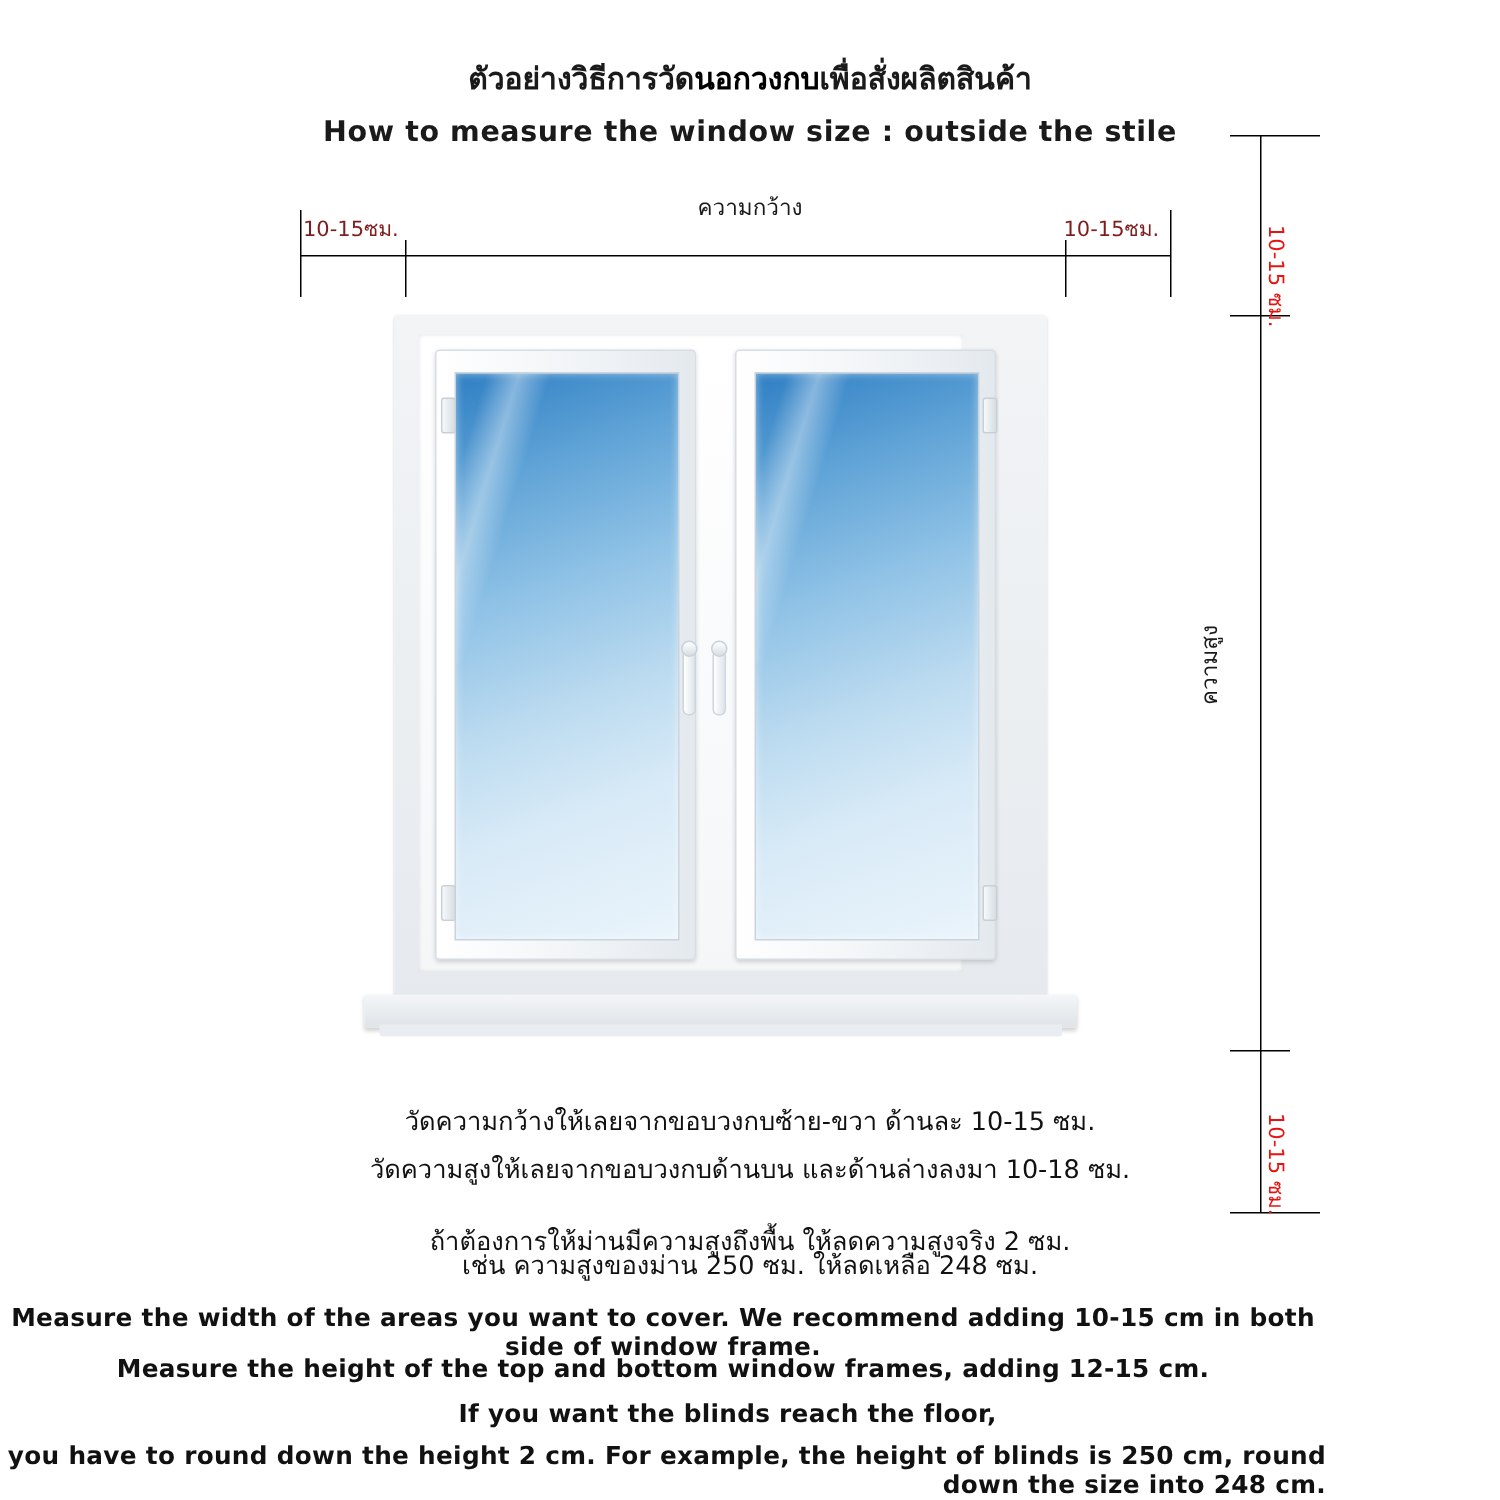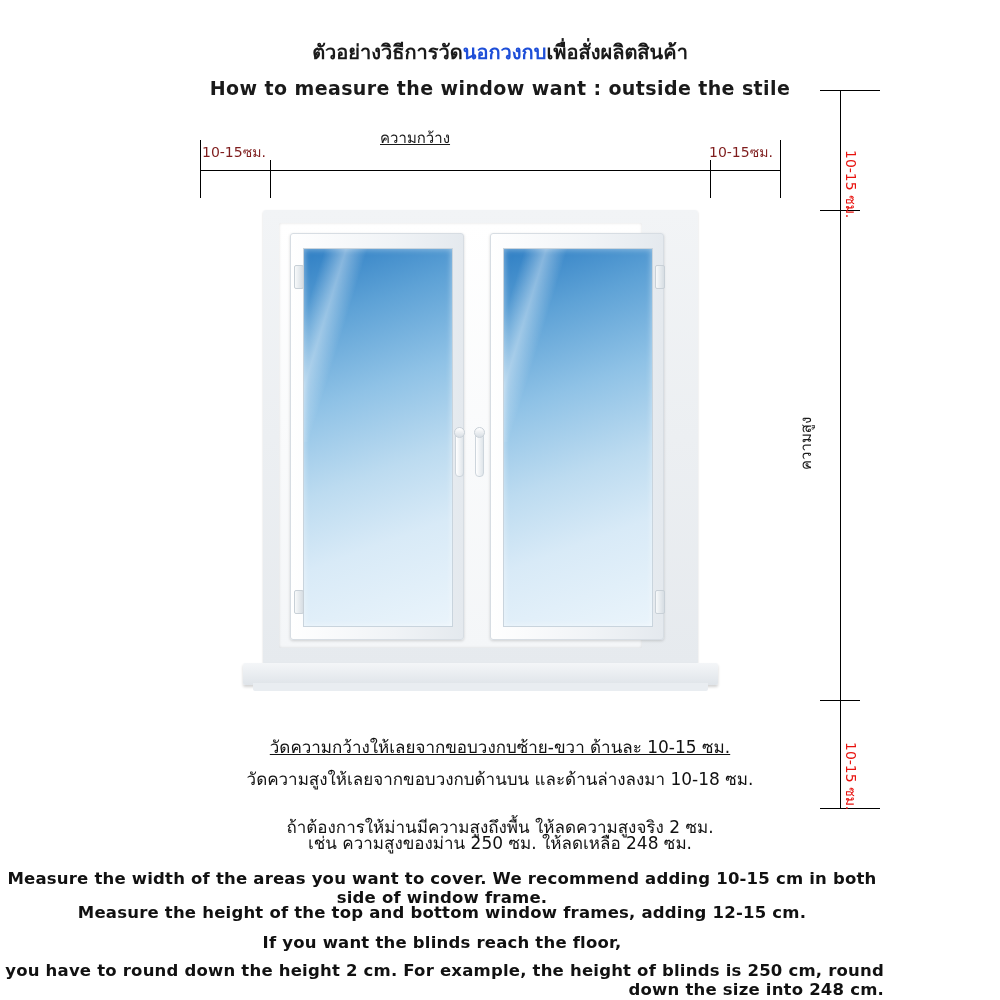--- a/index.html
+++ b/index.html
@@ -22,21 +22,21 @@
   #title-thai {
     top: 36px;
     left: 0;
     width: 1000px;
     text-align: center;
     font-size: 20px;
     font-weight: 700;
     letter-spacing: 0px;
     white-space: nowrap;
   }
-  #title-thai .hl { color: #1d4ed8; }
+  #title-thai .hl { color: #000000; }
 
   #title-en {
     top: 77px;
     left: 0;
     width: 1000px;
     text-align: center;
     font-size: 19px;
     font-weight: 600;
     letter-spacing: .4px;
   }
@@ -52,22 +52,22 @@
   }
   .line-v {
     background: #000;
     width: 1px;
   }
 
   #width-label {
     top: 126px;
     left: 380px;
     width: 240px;
+    text-align: center;
     font-size: 15px;
-    text-decoration: underline;
   }
 
   .gap-label {
     font-size: 14px;
     color: #7f1d1d;
     white-space: nowrap;
   }
   #gap-left-label  { top: 141px; left: 202px; }
   #gap-right-label { top: 141px; left: 709px; }
 
@@ -212,45 +212,45 @@
   }
 
   
   .thai-line {
     left: 0;
     width: 1000px;
     text-align: center;
     font-size: 17px;
     color: #111;
   }
-  #t1 { top: 733px; text-decoration: underline; }
+  #t1 { top: 733px; }
   #t2 { top: 765px; }
   #t3 { top: 797px; margin-top: 16px; }
   #t4 { top: 829px; }
 
   .en-line {
     left: 0;
     width: 884px;
     text-align: center;
     font-size: 16.5px;
     font-weight: 600;
     color: #111;
     letter-spacing: .2px;
   }
   #e1 { top: 869px; }
   #e2 { top: 903px; }
-  #e3 { top: 933px; }
+  #e3 { top: 933px; margin-left: 43px; }
   #e4 { top: 961px; text-align: right; }
 </style>
 </head>
 <body>
 
 <div class="abs" id="title-thai"><span>ตัวอย่างวิธีการวัด</span><span class="hl">นอกวงกบ</span><span>เพื่อสั่งผลิตสินค้า</span></div>
 
-<div class="abs" id="title-en">How to measure the window want : outside the stile</div>
+<div class="abs" id="title-en">How to measure the window size : outside the stile</div>
 
 <div class="abs line-h" style="top:170px;left:200px;width:580px;"></div>
 <div class="abs tick-v" style="top:140px;left:200px;height:58px;"></div>
 <div class="abs tick-v" style="top:140px;left:780px;height:58px;"></div>
 <div class="abs tick-v" style="top:160px;left:270px;height:38px;"></div>
 <div class="abs tick-v" style="top:160px;left:710px;height:38px;"></div>
 
 <div class="abs" id="width-label">ความกว้าง</div>
 <div class="abs gap-label" id="gap-left-label">10-15ซม.</div>
 <div class="abs gap-label" id="gap-right-label">10-15ซม.</div>

